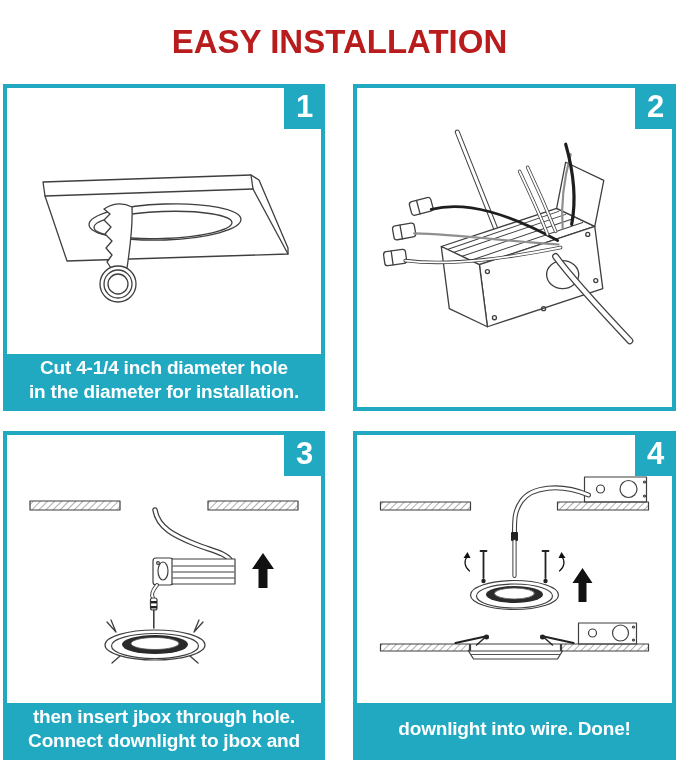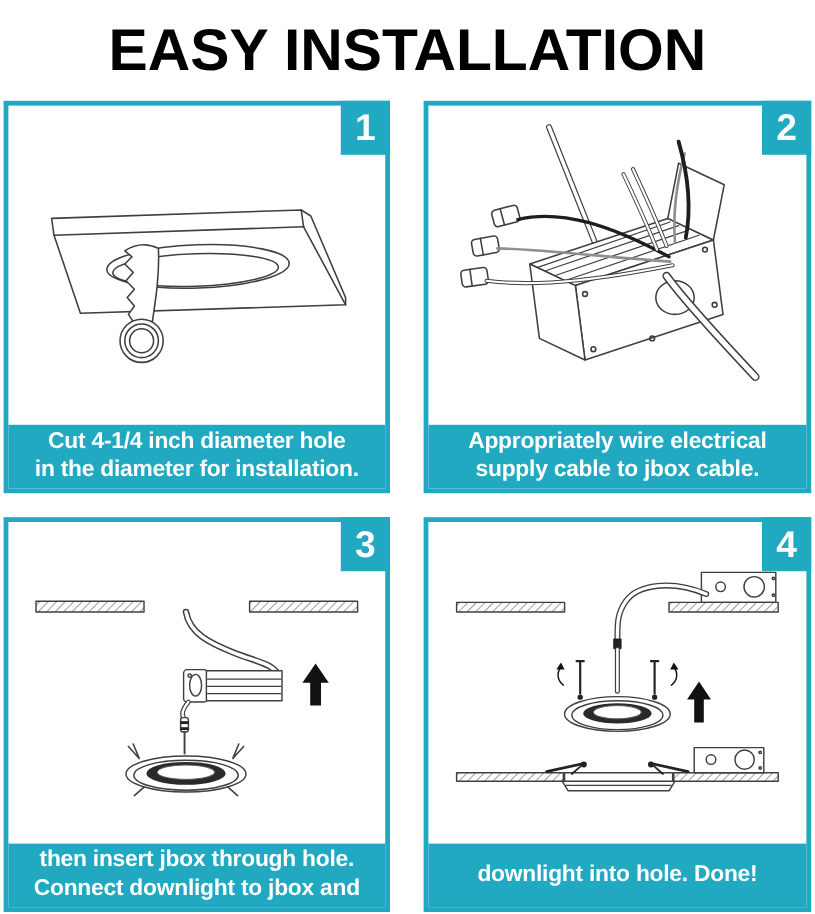--- a/index.html
+++ b/index.html
@@ -1,20 +1,20 @@
 <!DOCTYPE html>
 <html style="--accent: #21a9c2;"><head>
 <meta charset="utf-8">
 <style>
   :root { --accent:#21a9c2; --ink:#3f3f3f; }
   * { box-sizing:border-box; margin:0; padding:0; }
   html,body { width:679px; height:762px; background:#fff; overflow:hidden;
               font-family:"Liberation Sans", sans-serif; }
   .title-row { height:84px; display:flex; align-items:center; justify-content:center; }
-  .page-title { font-size:49px; font-weight:bold; color:#000000; letter-spacing:0px; white-space:nowrap; }
+  .page-title { font-size:33px; font-weight:bold; color:#b91c1c; letter-spacing:0px; white-space:nowrap; }
   .grid { display:grid; grid-template-columns:322px 323px; grid-template-rows:327px 329px;
           column-gap:28px; row-gap:20px; margin:0 3px; }
   .panel { position:relative; border:4px solid var(--accent); background:#fff;
            display:flex; flex-direction:column; }
   .badge { position:absolute; top:-4px; right:-4px; width:41px; height:45px;
            background:var(--accent); color:#fff; display:flex; align-items:center;
            justify-content:center; font-size:31px; font-weight:bold; }
   .illus { flex:1; overflow:hidden; }
   .illus svg { display:block; width:100%; height:100%; }
   .caption { height:53px; background:var(--accent); color:#fff; display:flex;
@@ -113,24 +113,20 @@
           <path d="M57,119 C100,120 152,127 201,130" stroke="#8f8f8f" stroke-width="2.2"></path>
           <path d="M48,146 C95,152 152,143 203,133" stroke-width="3.4"></path>
           <path d="M48,146 C95,152 152,143 203,133" stroke="#fff" stroke-width="1.8"></path>
 
           <path d="M190,120 C180,95 171,76 162,57 M198,117 C188,92 179,72 170,53" stroke-width="3.4"></path>
           <path d="M190,120 C180,95 171,76 162,57 M198,117 C188,92 179,72 170,53" stroke="#fff" stroke-width="1.8"></path>
           <path d="M205,114 C203,88 207,62 213,40" stroke="#8f8f8f" stroke-width="2.2"></path>
           <path d="M214,110 C219,84 216,58 208,30" stroke="#1e1e1e" stroke-width="3.2"></path>
         </g>
       </svg>
-    </div>
-    <div class="caption">
-      <div>Appropriately wire electrical</div>
-      <div>supply cable to jbox cable.</div>
     </div>
   </div>
 
   <div class="panel">
     <div class="badge">3</div>
     <div class="illus">
       <svg viewBox="0 0 314 268">
         <g stroke="#3f3f3f" stroke-width="1.2" fill="none" stroke-linejoin="round" stroke-linecap="round">
 
           <g>
@@ -242,17 +238,17 @@
               <path d="M127,203 L119,210" stroke-width="1.4"></path>
               <path d="M216,208 L184,201" stroke-width="2.2"></path>
               <circle cx="185" cy="202" r="2.5" fill="#222" stroke="none"></circle>
               <path d="M187,203 L195,210" stroke-width="1.4"></path>
             </g>
           </g>
         </g>
       </svg>
     </div>
     <div class="caption">
-      <div>downlight into hole. Done!</div>
+      <div>downlight into wire. Done!</div>
     </div>
   </div>
 
 </div>
 
 </body></html>

